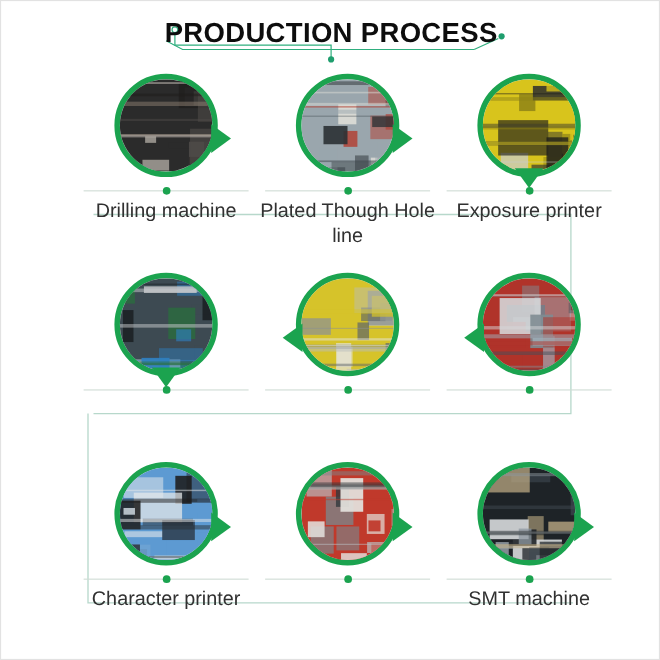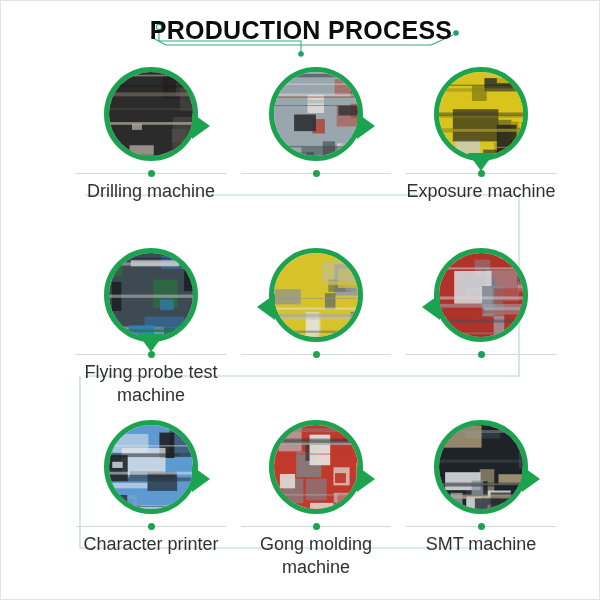--- a/index.html
+++ b/index.html
@@ -156,20 +156,21 @@
               <rect x="0" y="29.0" width="100" height="1.8" fill="#b43a2c" opacity="0.5"></rect>
               <rect x="0" y="87.9" width="100" height="1.8" fill="#3b4349" opacity="0.5"></rect>
               <rect x="0" y="25.6" width="100" height="3.2" fill="#dcdcd6" opacity="0.5"></rect>
             </svg>
           </div>
           <div class="tab right"></div>
         </div>
         <div class="rule">
           <span class="dot"></span>
         </div>
+        <div class="label">Plated Though Hole line</div>
       </div>
       <div class="cell" style="left: 397px;">
         <div class="circle-wrap">
           <div class="circle">
             <svg class="photo" viewBox="0 0 100 100" preserveAspectRatio="none">
               <rect x="0" y="0" width="100" height="100" fill="#d8c41c"></rect>
               <rect x="85.4" y="80.6" width="46.3" height="16.7" fill="#1d1d1b" opacity="0.81"></rect>
               <rect x="39.2" y="16.3" width="17.6" height="18.2" fill="#8f8416" opacity="0.86"></rect>
               <rect x="54.1" y="7.3" width="42.9" height="15.6" fill="#3a3a2c" opacity="0.93"></rect>
               <rect x="19.3" y="79.7" width="29.7" height="31.6" fill="#c9cfd6" opacity="0.70"></rect>
@@ -192,21 +193,21 @@
               <rect x="0" y="15.1" width="100" height="1.3" fill="#1d1d1b" opacity="0.5"></rect>
               <rect x="0" y="51.5" width="100" height="2.9" fill="#8f8416" opacity="0.5"></rect>
               <rect x="0" y="48.2" width="100" height="4.3" fill="#3a3a2c" opacity="0.5"></rect>
             </svg>
           </div>
           <div class="tab down"></div>
         </div>
         <div class="rule">
           <span class="dot"></span>
         </div>
-        <div class="label">Exposure machine</div>
+        <div class="label">Exposure printer</div>
       </div>
     </div>
   <div class="row" id="row-1" style="top:245px">
       <div class="cell" style="left: 67px;">
         <div class="circle-wrap">
           <div class="circle">
             <svg class="photo" viewBox="0 0 100 100" preserveAspectRatio="none">
               <rect x="0" y="0" width="100" height="100" fill="#3d4a52"></rect>
               <rect x="61.9" y="3.6" width="54.5" height="15.3" fill="#2f7fbf" opacity="0.51"></rect>
               <rect x="49.7" y="92.5" width="42.8" height="28.9" fill="#2a6f3e" opacity="0.95"></rect>
@@ -231,21 +232,20 @@
               <rect x="0" y="88.3" width="100" height="1.4" fill="#2f7fbf" opacity="0.5"></rect>
               <rect x="0" y="90.0" width="100" height="4.1" fill="#2a6f3e" opacity="0.5"></rect>
               <rect x="0" y="49.5" width="100" height="3.9" fill="#c9ccce" opacity="0.5"></rect>
             </svg>
           </div>
           <div class="tab down"></div>
         </div>
         <div class="rule">
           <span class="dot"></span>
         </div>
-        <div class="label">Flying probe test machine</div>
       </div>
       <div class="cell" style="left: 232px;">
         <div class="circle-wrap">
           <div class="circle">
             <svg class="photo" viewBox="0 0 100 100" preserveAspectRatio="none">
               <rect x="0" y="0" width="100" height="100" fill="#d6c32a"></rect>
               <rect x="72.7" y="44.8" width="56.0" height="6.5" fill="#b9bdbe" opacity="0.84"></rect>
               <rect x="71.8" y="13.5" width="30.1" height="37.2" fill="#8c9294" opacity="0.70"></rect>
               <rect x="77.6" y="97.9" width="35.6" height="15.2" fill="#e4e5e3" opacity="0.61"></rect>
               <rect x="64.6" y="31.6" width="26.4" height="14.7" fill="#5d6468" opacity="0.62"></rect>
@@ -379,21 +379,20 @@
               <rect x="0" y="19.9" width="100" height="3.9" fill="#e2e0dc" opacity="0.5"></rect>
               <rect x="0" y="19.2" width="100" height="4.5" fill="#7d8488" opacity="0.5"></rect>
               <rect x="0" y="18.5" width="100" height="2.8" fill="#31373b" opacity="0.5"></rect>
             </svg>
           </div>
           <div class="tab right"></div>
         </div>
         <div class="rule">
           <span class="dot"></span>
         </div>
-        <div class="label">Gong molding machine</div>
       </div>
       <div class="cell" style="left: 397px;">
         <div class="circle-wrap">
           <div class="circle">
             <svg class="photo" viewBox="0 0 100 100" preserveAspectRatio="none">
               <rect x="0" y="0" width="100" height="100" fill="#1e2327"></rect>
               <rect x="81.6" y="91.5" width="20.7" height="12.8" fill="#8e98a0" opacity="0.53"></rect>
               <rect x="48.5" y="52.6" width="17.3" height="38.9" fill="#c8b48a" opacity="0.56"></rect>
               <rect x="30.7" y="8.5" width="42.2" height="7.5" fill="#3f4a52" opacity="0.58"></rect>
               <rect x="32.4" y="78.0" width="53.1" height="25.9" fill="#d6d9db" opacity="0.91"></rect>

